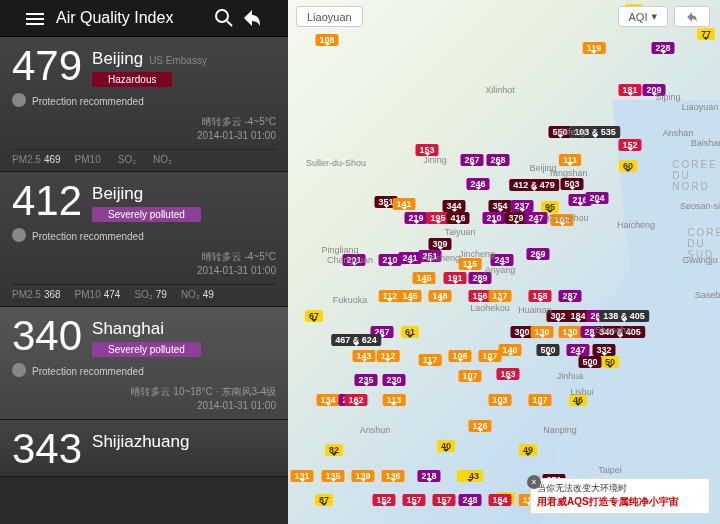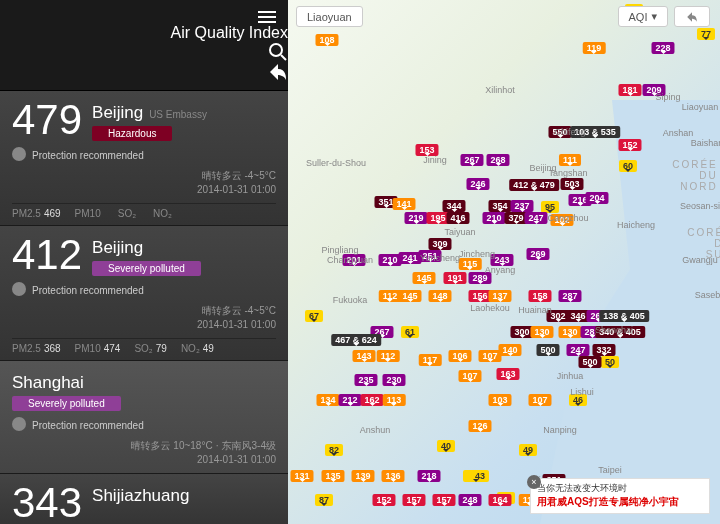--- a/index.html
+++ b/index.html
@@ -1,19 +1,19 @@
 <!DOCTYPE html>
 <html><head>
 <meta charset="utf-8">
 <style>
 * { margin: 0; padding: 0; box-sizing: border-box; }
 body { font-family: -apple-system, Helvetica, Arial, sans-serif; width: 720px; height: 524px; overflow: hidden; position: relative; }
 
 .sidebar { position: absolute; left: 0; top: 0; width: 288px; height: 524px; background: linear-gradient(180deg, #3a3a3a 0%, #2a2a2a 100%); color: #fff; overflow-y: auto; z-index: 10; }
-.header { display: flex; align-items: flex-end; padding: 8px 0; background: #1a1a1a; border-bottom: 1px solid #000; flex-direction: column; }
+.header { display: flex; align-items: center; padding: 8px 26px; background: #1a1a1a; border-bottom: 1px solid #000; }
 .menu-icon { width: 20px; height: 16px; margin-right: 10px; }
 .menu-icon span { display: block; width: 18px; height: 2px; background: #fff; margin: 3px 0; }
 .title { font-size: 16px; font-weight: normal; flex: 1; color: #fff; }
 .search-icon, .share-icon { width: 20px; height: 20px; margin-left: 8px; }
 
 .card { border-bottom: 1px solid #1a1a1a; padding: 8px 12px 6px; background: linear-gradient(180deg, #444 0%, #333 100%); }
 .card.lighter { background: linear-gradient(180deg, #555 0%, #444 100%); }
 .card-top { display: flex; align-items: flex-start; }
 .aqi-num { font-size: 42px; font-weight: 200; line-height: 1; color: #fff; margin-right: 10px; }
 .card-info { flex: 1; padding-top: 4px; }
@@ -23,21 +23,21 @@
 .badge { display: inline-block; font-size: 10px; padding: 2px 16px; border-radius: 2px; margin-top: 3px; color: #fff; }
 .badge.hazardous { background: #7e0023; }
 .badge.severe { background: #8f3f97; }
 .advice { display: flex; align-items: flex-end; gap: 6px; margin-top: 6px; font-size: 10px; color: #ccc; }
 .avatar { width: 14px; height: 14px; background: #888; border-radius: 50%; }
 .weather { text-align: right; font-size: 10px; color: #999; margin-top: 8px; line-height: 1.4; }
 .pollutants { display: flex; gap: 14px; margin-top: 6px; padding-top: 4px; font-size: 10px; border-top: 1px solid rgba(0,0,0,0.3); }
 .pollutants span { color: #888; }
 .pollutants b { color: #ddd; font-weight: normal; margin-left: 3px; }
 
-.map-area { position: absolute; left: 288px; top: 0; width: 432px; height: 524px; background: #4c1d95; text-align: right; }
+.map-area { position: absolute; left: 288px; top: 0; width: 432px; height: 524px; background: #4c1d95; }
 .map-bg { width: 100%; height: 100%; position: relative; background: linear-gradient(135deg, #f5f9f0 0%, #e8f0e0 30%, #c8dff0 70%, #b8d8f0 100%); }
 .ocean { position: absolute; right: 0; top: 100px; width: 180px; height: 424px; background: #c8dff0; clip-path: polygon(40% 0%, 100% 0%, 100% 100%, 0% 100%, 20% 60%, 50% 40%); }
 
 .map-controls { position: absolute; top: 6px; left: 296px; right: 10px; display: flex; justify-content: space-between; z-index: 20; }
 .btn { background: #fff; border: 1px solid #ccc; border-radius: 3px; padding: 3px 10px; font-size: 11px; color: #555; display: flex; align-items: center; gap: 4px; }
 
 .marker { position: absolute; font-size: 9px; font-weight: bold; color: #fff; padding: 1px 4px; border-radius: 2px; transform: translate(-50%,-50%); white-space: nowrap; }
 .marker::after { content: ''; position: absolute; bottom: -3px; left: 50%; transform: translateX(-50%); border: 3px solid transparent; border-top-color: inherit; }
 .m-yellow { background: #ffd700; color: #333; }
 .m-orange { background: #ff8c00; }
@@ -110,20 +110,21 @@
         <div class="weather">晴转多云 -4~5°C<br>2014-01-31 01:00</div>
         <div class="pollutants">
     <div><span>PM2.5</span><b>368</b></div>
     <div><span>PM10</span><b>474</b></div>
     <div><span>SO₂</span><b>79</b></div>
     <div><span>NO₂</span><b>49</b></div>
   </div>
       </div>
       <div class="card lighter">
         <div class="card-top">
+    <div class="aqi-num">340</div>
     <div class="card-info">
       <div class="city-row">
               <span class="city">Shanghai</span>
             </div><span class="badge severe">Severely polluted</span></div>
         </div>
         <div class="advice">
           <span class="avatar"></span>
           <span>Protection recommended</span>
         </div>
         <div class="weather">晴转多云 10~18°C · 东南风3-4级<br>2014-01-31 01:00</div>
@@ -205,57 +206,57 @@
       <div class="marker m-purple" style="left: 192px; top: 278px;">289</div>
       <div class="marker m-orange" style="left: 102px; top: 296px;">112</div>
       <div class="marker m-orange" style="left: 122px; top: 296px;">145</div>
       <div class="marker m-orange" style="left: 152px; top: 296px;">148</div>
       <div class="marker m-red" style="left: 192px; top: 296px;">156</div>
       <div class="marker m-orange" style="left: 212px; top: 296px;">137</div>
       <div class="marker m-red" style="left: 252px; top: 296px;">158</div>
       <div class="marker m-purple" style="left: 282px; top: 296px;">287</div>
       <div class="marker m-yellow" style="left: 26px; top: 316px;">67</div>
       <div class="marker m-maroon" style="left: 270px; top: 316px;">302</div>
-      <div class="marker m-maroon" style="left: 290px; top: 316px;">346</div>
+      <div class="marker m-maroon" style="left: 290px; top: 316px;">184</div>
       <div class="marker m-purple" style="left: 310px; top: 316px;">260</div>
       <div class="marker m-dark" style="left: 336px; top: 316px;">138 &amp; 405</div>
       <div class="marker m-purple" style="left: 94px; top: 332px;">267</div>
       <div class="marker m-yellow" style="left: 122px; top: 332px;">61</div>
       <div class="marker m-dark" style="left: 68px; top: 340px;">467 &amp; 624</div>
       <div class="marker m-orange" style="left: 282px; top: 332px;">130</div>
       <div class="marker m-purple" style="left: 304px; top: 332px;">282</div>
       <div class="marker m-maroon" style="left: 332px; top: 332px;">340 &amp; 405</div>
       <div class="marker m-orange" style="left: 76px; top: 356px;">143</div>
       <div class="marker m-orange" style="left: 100px; top: 356px;">112</div>
       <div class="marker m-orange" style="left: 222px; top: 350px;">140</div>
       <div class="marker m-dark" style="left: 260px; top: 350px;">500</div>
       <div class="marker m-purple" style="left: 290px; top: 350px;">247</div>
       <div class="marker m-maroon" style="left: 316px; top: 350px;">332</div>
       <div class="marker m-purple" style="left: 78px; top: 380px;">235</div>
       <div class="marker m-purple" style="left: 106px; top: 380px;">230</div>
       <div class="marker m-orange" style="left: 182px; top: 376px;">107</div>
       <div class="marker m-red" style="left: 220px; top: 374px;">163</div>
       <div class="marker m-orange" style="left: 40px; top: 400px;">134</div>
       <div class="marker m-purple" style="left: 62px; top: 400px;">212</div>
-      <div class="marker m-red" style="left: 84px; top: 400px;">162</div>
+      <div class="marker m-red" style="left: 68px; top: 400px;">162</div>
       <div class="marker m-orange" style="left: 106px; top: 400px;">113</div>
       <div class="marker m-orange" style="left: 212px; top: 400px;">103</div>
       <div class="marker m-orange" style="left: 252px; top: 400px;">107</div>
       <div class="marker m-yellow" style="left: 290px; top: 400px;">46</div>
       <div class="marker m-orange" style="left: 192px; top: 426px;">126</div>
       <div class="marker m-yellow" style="left: 46px; top: 450px;">82</div>
       <div class="marker m-yellow" style="left: 158px; top: 446px;">40</div>
       <div class="marker m-yellow" style="left: 218px; top: 450px; margin-top: 48px;">71</div>
       <div class="marker m-yellow" style="left: 240px; top: 450px;">49</div>
       <div class="marker m-orange" style="left: 14px; top: 476px;">131</div>
       <div class="marker m-orange" style="left: 45px; top: 476px;">135</div>
       <div class="marker m-orange" style="left: 75px; top: 476px;">139</div>
       <div class="marker m-orange" style="left: 105px; top: 476px;">136</div>
       <div class="marker m-purple" style="left: 141px; top: 476px;">218</div>
-      <div class="marker m-yellow" style="left: 188px; top: 476px; padding-left: 12px;">43</div>
+      <div class="marker m-yellow" style="left: 182px; top: 476px; padding-left: 12px;">43</div>
       <div class="marker m-maroon" style="left: 266px; top: 480px;">351</div>
       <div class="marker m-yellow" style="left: 36px; top: 500px;">87</div>
       <div class="marker m-red" style="left: 96px; top: 500px;">152</div>
       <div class="marker m-purple" style="left: 182px; top: 500px;">248</div>
       <div class="marker m-red" style="left: 212px; top: 500px;">164</div>
       <div class="marker m-orange" style="left: 242px; top: 500px;">119</div>
       <div class="marker m-yellow" style="left: 340px; top: 166px;">60</div>
       <div class="marker m-orange" style="left: 282px; top: 160px;">111</div>
       <div class="marker m-maroon" style="left: 234px; top: 332px;">300</div>
       <div class="marker m-orange" style="left: 254px; top: 332px;">130</div>

